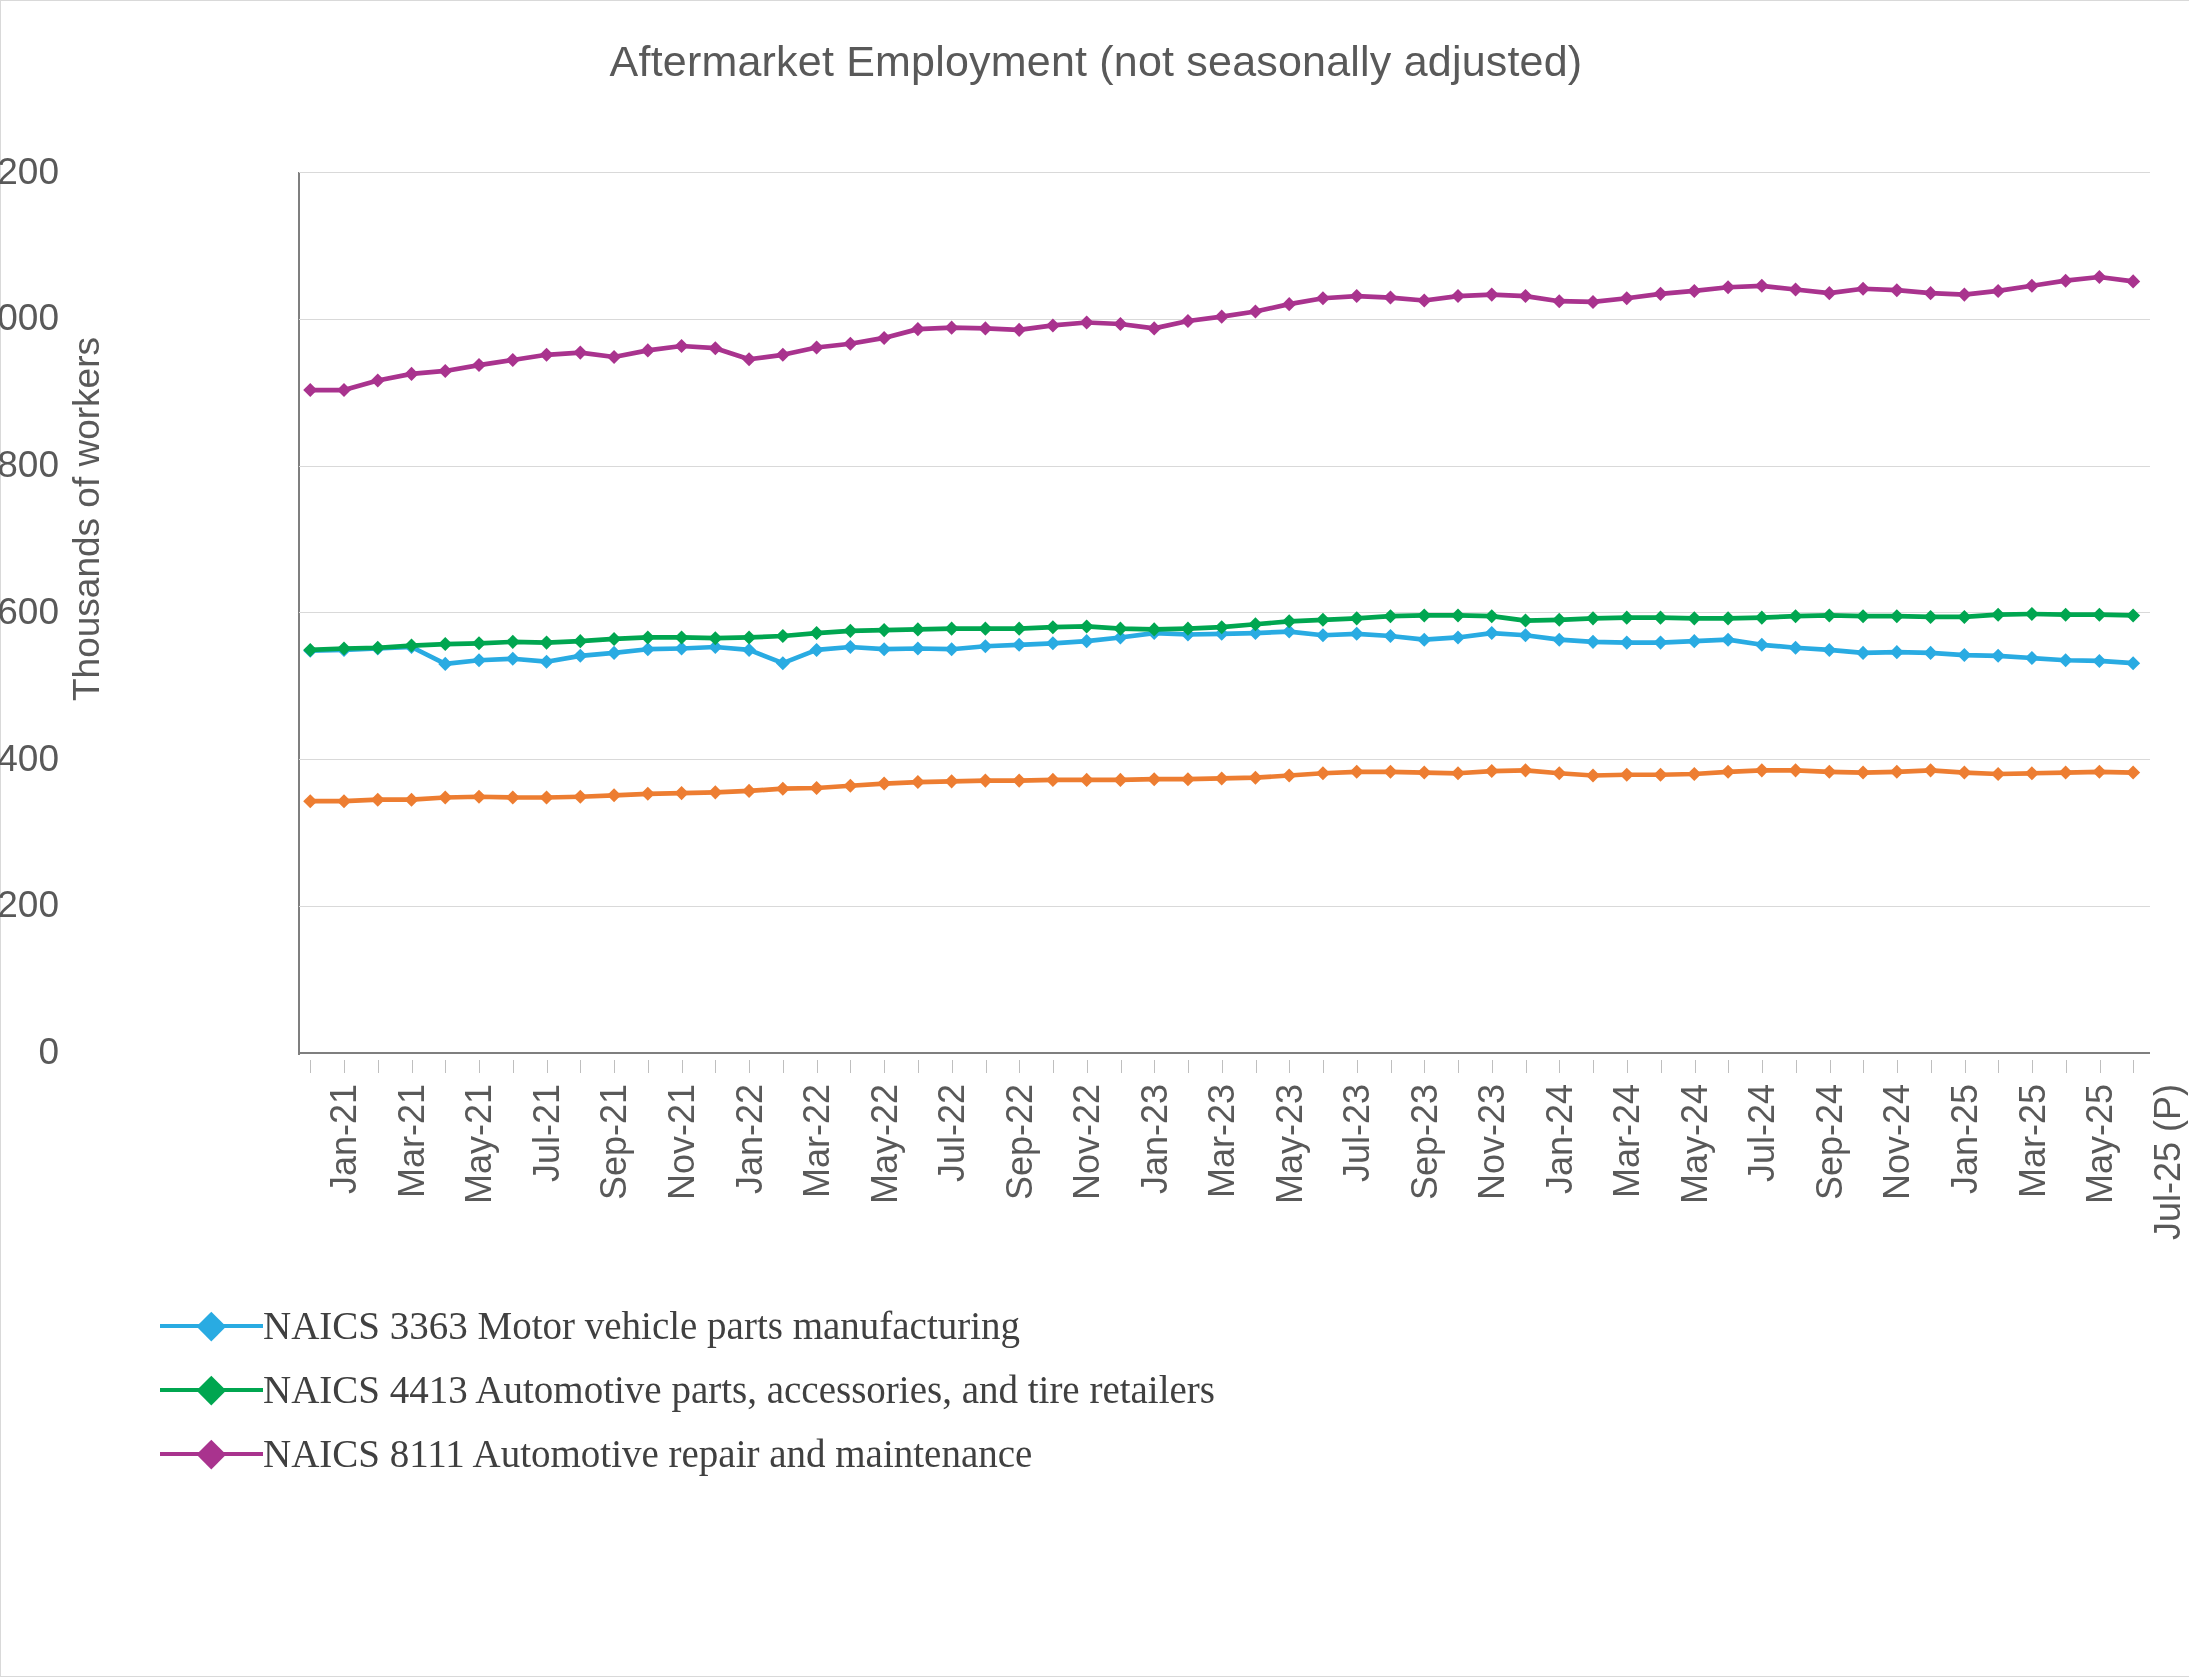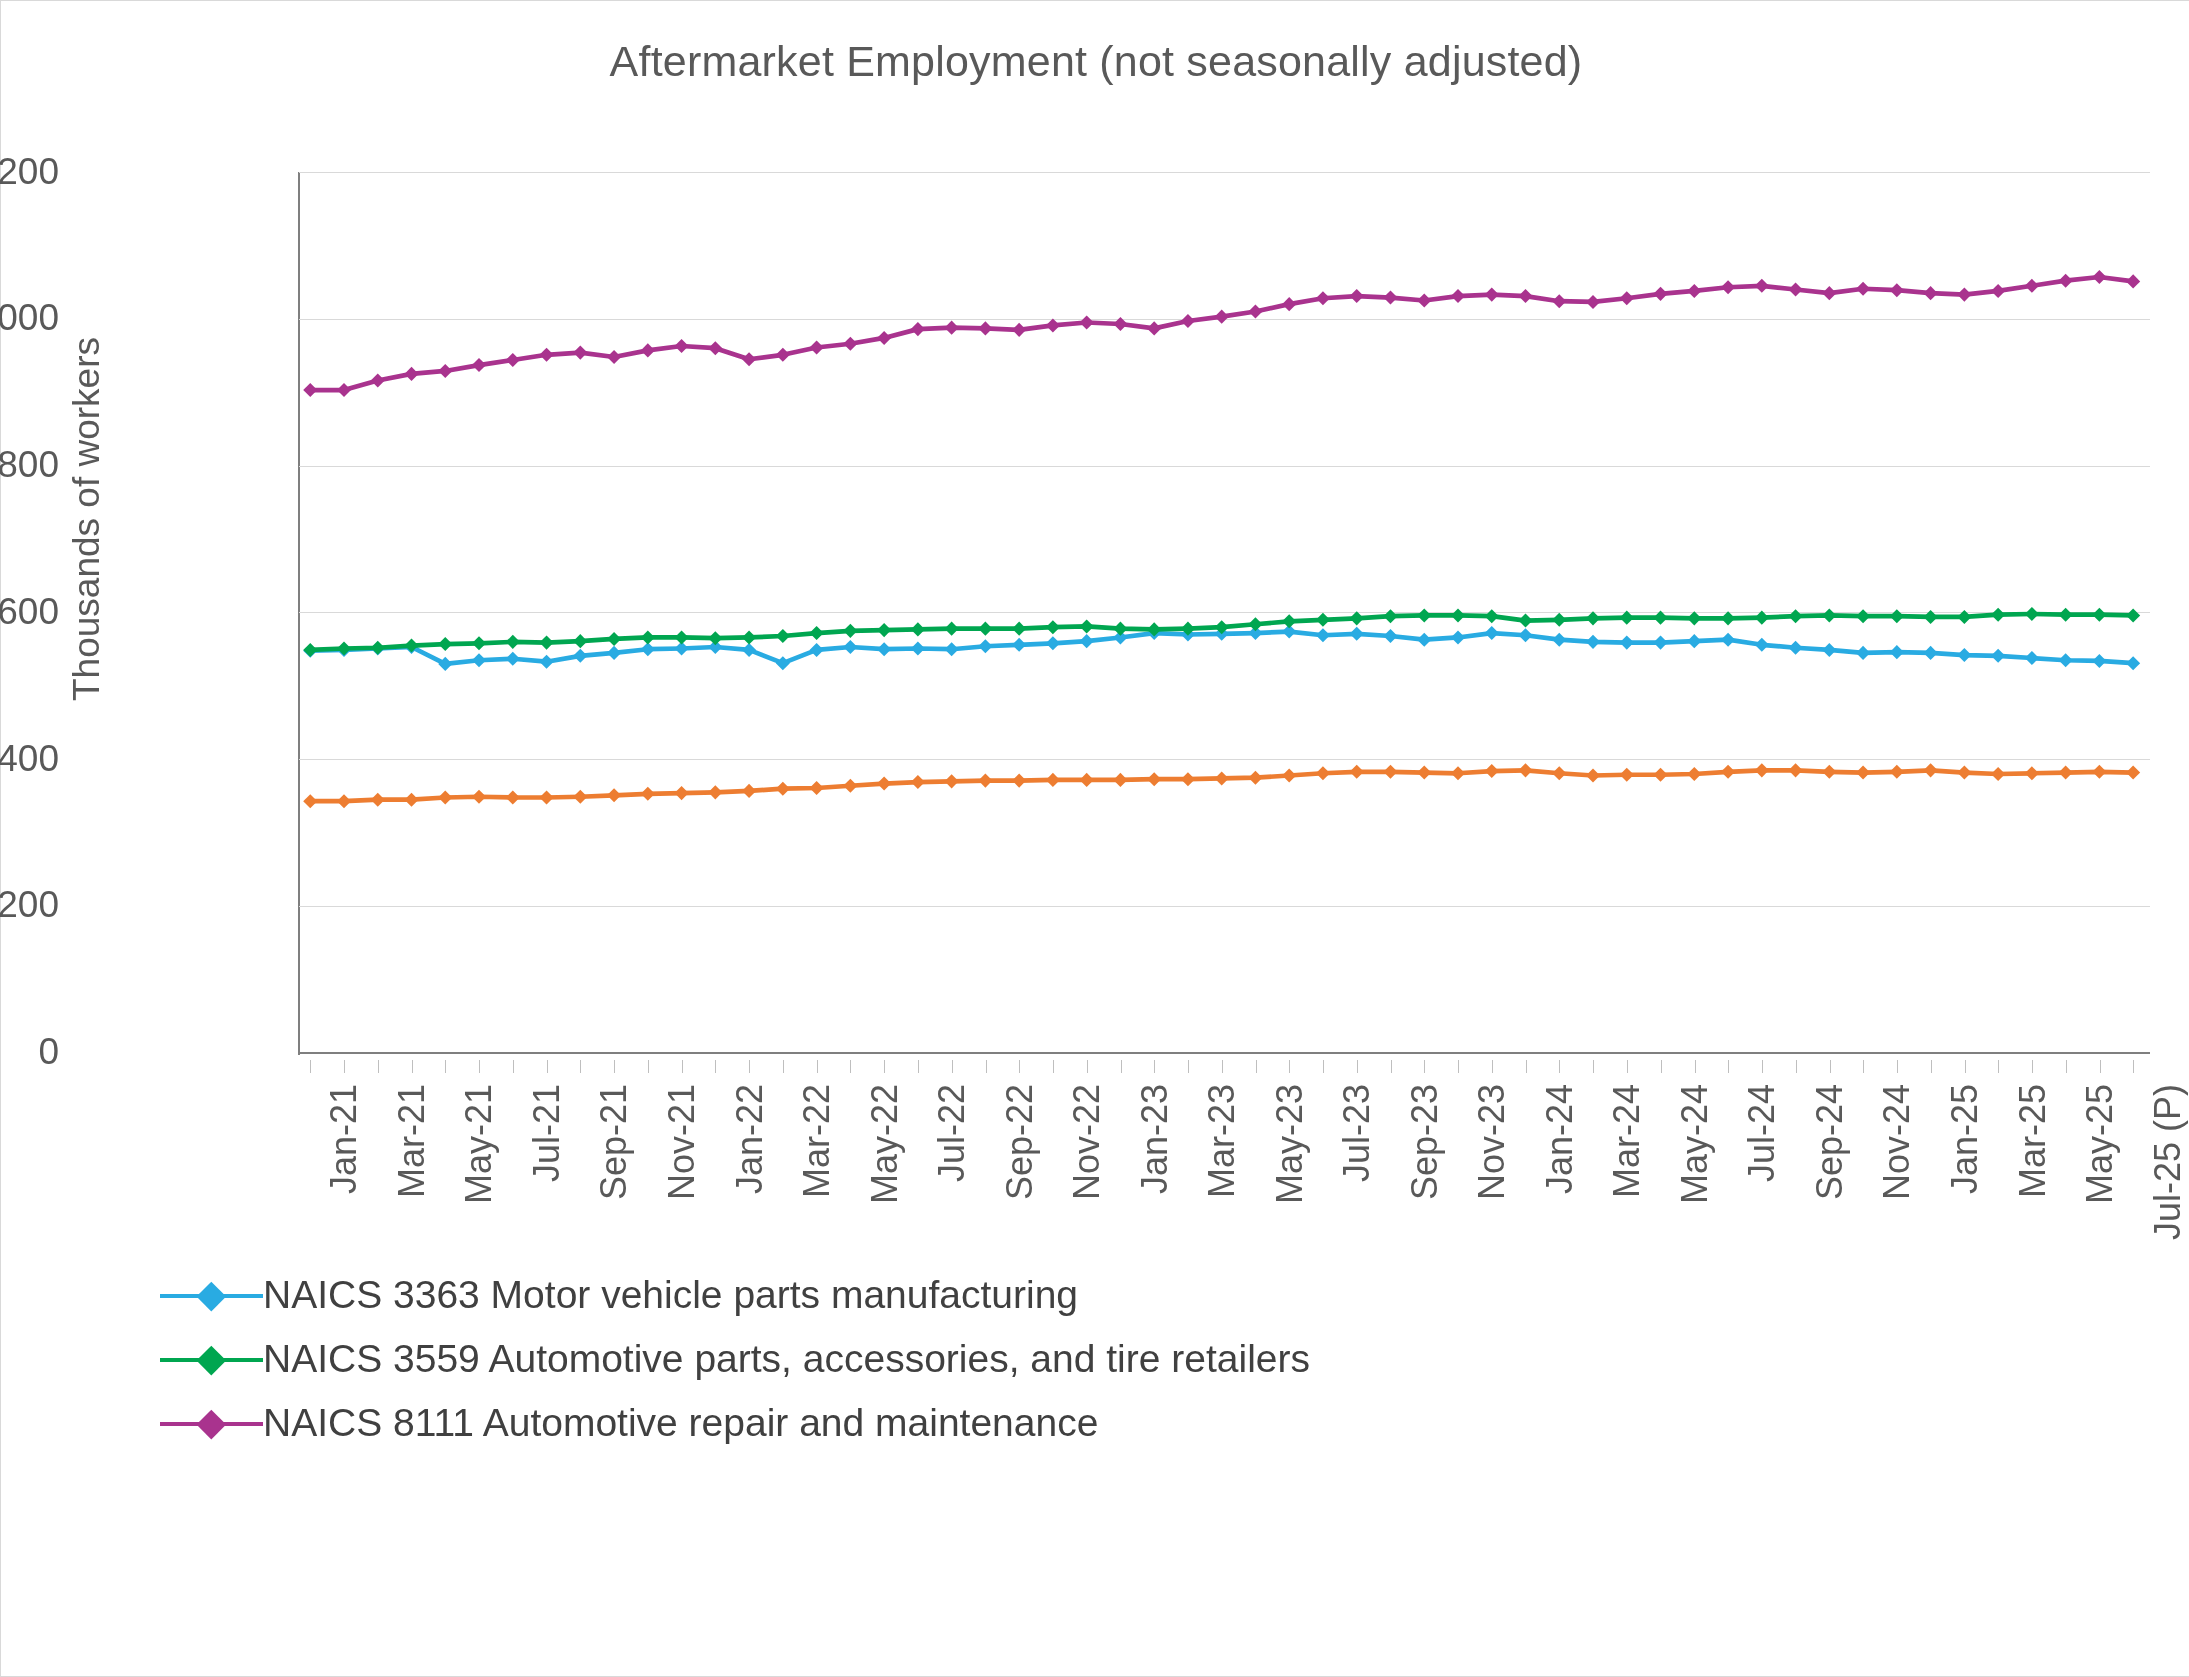--- a/index.html
+++ b/index.html
@@ -102,22 +102,23 @@
     top: 24px;
     font-size: 36px;
     color: #595959;
     white-space: nowrap;
     transform-origin: left top;
     transform: rotate(-90deg) translate(-100%, 0);
   }
   #legend {
     position: absolute;
     left: 159px;
-    top: 1262px;
+    top: 1292px;
     width: 1968px;
+    font-family: Liberation Serif, serif;
   }
   .legend-row {
     display: flex;
     align-items: center;
     height: 64px;
   }
   .legend-swatch {
     position: relative;
     width: 103px;
     height: 37px;
@@ -511,21 +512,21 @@
           <div class="lline" style="background: rgb(41, 171, 226);"></div>
           <div class="lmark" style="background: rgb(41, 171, 226);"></div>
         </div>
         <div class="legend-label">NAICS 3363 Motor vehicle parts manufacturing</div>
       </div>
       <div class="legend-row">
         <div class="legend-swatch">
           <div class="lline" style="background: rgb(0, 166, 80);"></div>
           <div class="lmark" style="background: rgb(0, 166, 80);"></div>
         </div>
-        <div class="legend-label">NAICS 3559 Automotive parts, accessories, and tire retailers</div>
+        <div class="legend-label">NAICS 4413 Automotive parts, accessories, and tire retailers</div>
       </div>
       <div class="legend-row">
         <div class="legend-swatch">
           <div class="lline" style="background: rgb(169, 51, 142);"></div>
           <div class="lmark" style="background: rgb(169, 51, 142);"></div>
         </div>
         <div class="legend-label">NAICS 8111 Automotive repair and maintenance</div>
       </div>
     </div>
 

